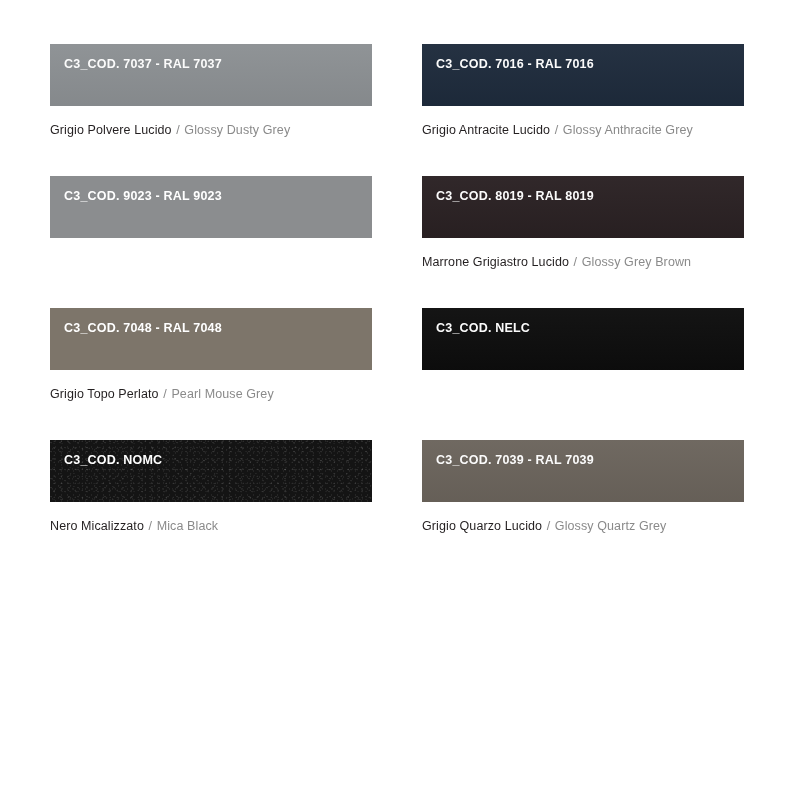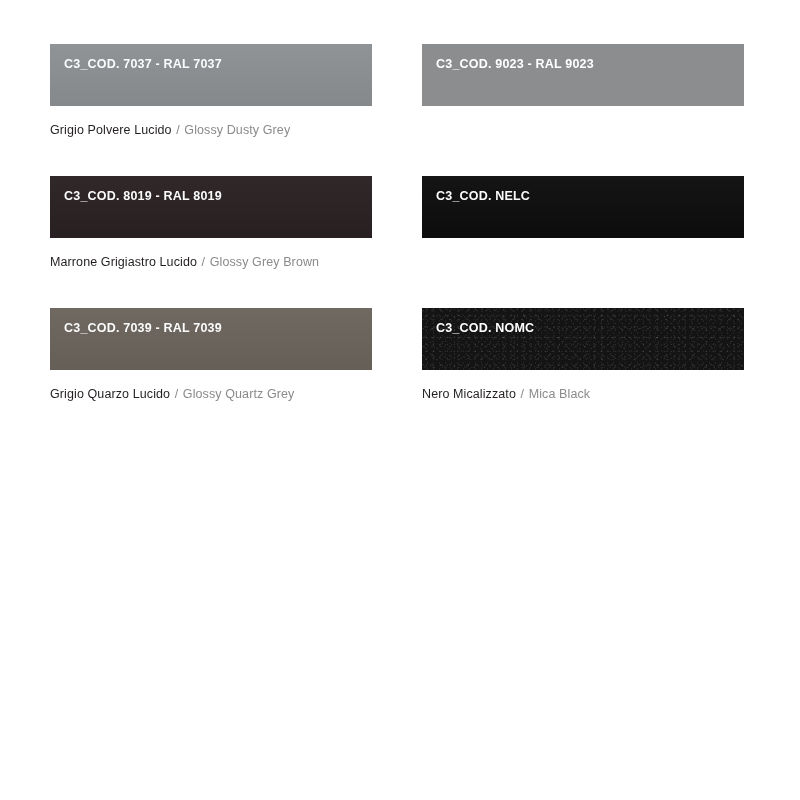--- a/index.html
+++ b/index.html
@@ -90,40 +90,52 @@
 <body style="background: rgb(255, 255, 255);">
 
 <div id="swatch-grid">
     <div class="swatch-cell">
       <div class="swatch-chip tex-gloss" style="background: rgb(140, 144, 147);">
         <div class="swatch-code" style="color: rgb(255, 255, 255);">C3_COD. 7037 - RAL 7037</div>
       </div>
       <div class="swatch-caption"><span class="caption-it">Grigio Polvere Lucido</span> <span class="caption-sep">/</span> <span class="caption-en">Glossy Dusty Grey</span></div>
     </div>
     <div class="swatch-cell">
+      <div class="swatch-chip tex-gloss" style="background: rgb(30, 43, 60);">
+        <div class="swatch-code" style="color: rgb(255, 255, 255);">C3_COD. 7016 - RAL 7016</div>
+      </div>
+      <div class="swatch-caption"><span class="caption-it">Grigio Antracite Lucido</span> <span class="caption-sep">/</span> <span class="caption-en">Glossy Anthracite Grey</span></div>
+    </div>
+    <div class="swatch-cell">
       <div class="swatch-chip" style="background: rgb(139, 141, 143);">
         <div class="swatch-code" style="color: rgb(255, 255, 255);">C3_COD. 9023 - RAL 9023</div>
       </div>
     </div>
     <div class="swatch-cell">
       <div class="swatch-chip tex-gloss" style="background: rgb(42, 33, 35);">
         <div class="swatch-code" style="color: rgb(255, 255, 255);">C3_COD. 8019 - RAL 8019</div>
       </div>
       <div class="swatch-caption"><span class="caption-it">Marrone Grigiastro Lucido</span> <span class="caption-sep">/</span> <span class="caption-en">Glossy Grey Brown</span></div>
     </div>
     <div class="swatch-cell">
+      <div class="swatch-chip" style="background: rgb(125, 117, 106);">
+        <div class="swatch-code" style="color: rgb(255, 255, 255);">C3_COD. 7048 - RAL 7048</div>
+      </div>
+      <div class="swatch-caption"><span class="caption-it">Grigio Topo Perlato</span> <span class="caption-sep">/</span> <span class="caption-en">Pearl Mouse Grey</span></div>
+    </div>
+    <div class="swatch-cell">
       <div class="swatch-chip tex-gloss" style="background: rgb(13, 13, 13);">
         <div class="swatch-code" style="color: rgb(255, 255, 255);">C3_COD. NELC</div>
       </div>
+    </div>
+    <div class="swatch-cell">
+      <div class="swatch-chip tex-mica" style="background: rgb(20, 20, 20);">
+        <div class="swatch-code" style="color: rgb(255, 255, 255);">C3_COD. NOMC</div>
+      </div>
+      <div class="swatch-caption"><span class="caption-it">Nero Micalizzato</span> <span class="caption-sep">/</span> <span class="caption-en">Mica Black</span></div>
     </div>
     <div class="swatch-cell">
       <div class="swatch-chip tex-gloss" style="background: rgb(107, 100, 92);">
         <div class="swatch-code" style="color: rgb(255, 255, 255);">C3_COD. 7039 - RAL 7039</div>
       </div>
       <div class="swatch-caption"><span class="caption-it">Grigio Quarzo Lucido</span> <span class="caption-sep">/</span> <span class="caption-en">Glossy Quartz Grey</span></div>
     </div>
-    <div class="swatch-cell">
-      <div class="swatch-chip tex-mica" style="background: rgb(20, 20, 20);">
-        <div class="swatch-code" style="color: rgb(255, 255, 255);">C3_COD. NOMC</div>
-      </div>
-      <div class="swatch-caption"><span class="caption-it">Nero Micalizzato</span> <span class="caption-sep">/</span> <span class="caption-en">Mica Black</span></div>
-    </div>
   </div>
 
 </body></html>

